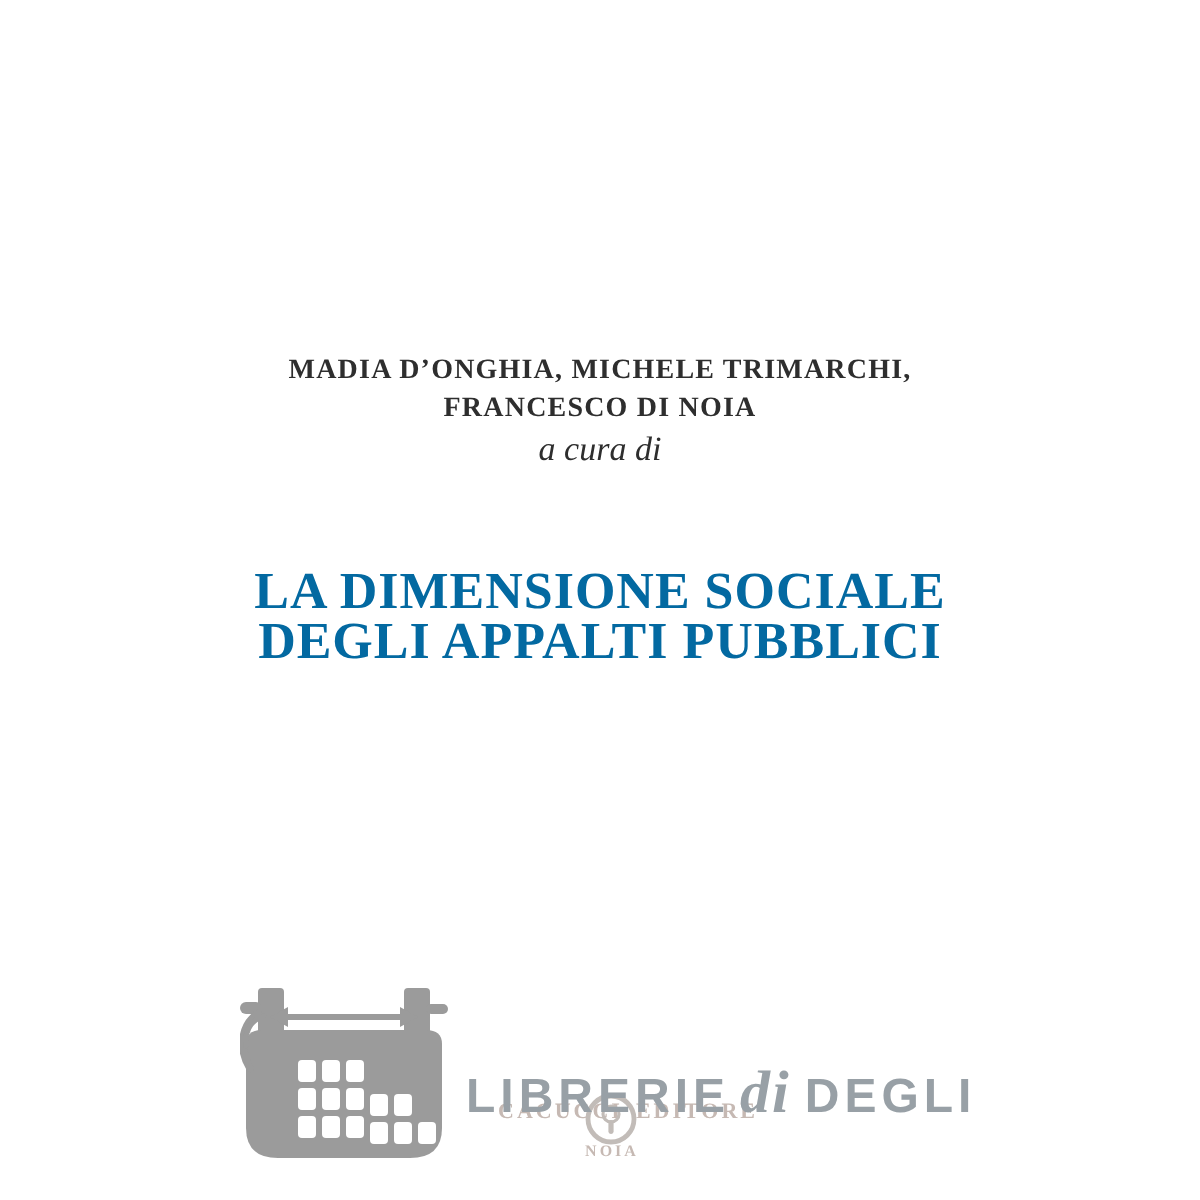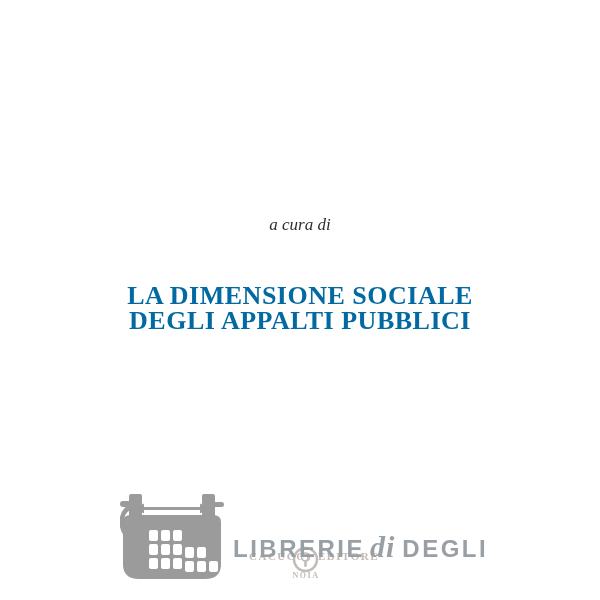--- a/index.html
+++ b/index.html
@@ -73,20 +73,24 @@
     font-size: 30px;
     margin: 0 7px 0 5px;
     letter-spacing: 1px;
   }
 </style>
 </head>
 <body>
 
 <div class="stage">
 
+  <div class="authors">
+    <div>MADIA D’ONGHIA, MICHELE TRIMARCHI,</div>
+    <div>FRANCESCO DI NOIA</div>
+  </div>
 
   <div class="edited-by">a cura di</div>
 
   <div class="title">
     <div>LA DIMENSIONE SOCIALE</div>
     <div>DEGLI APPALTI PUBBLICI</div>
   </div>
 
   <div class="imprint">
     <div class="imprint-row">

